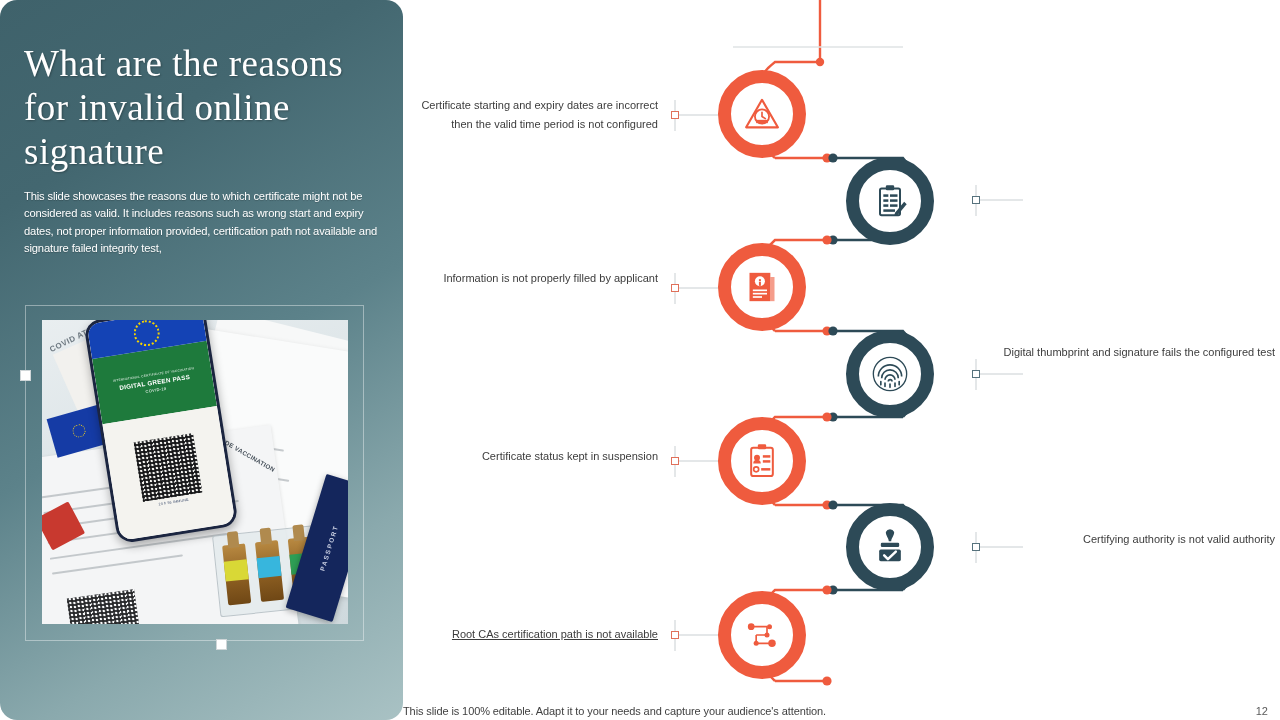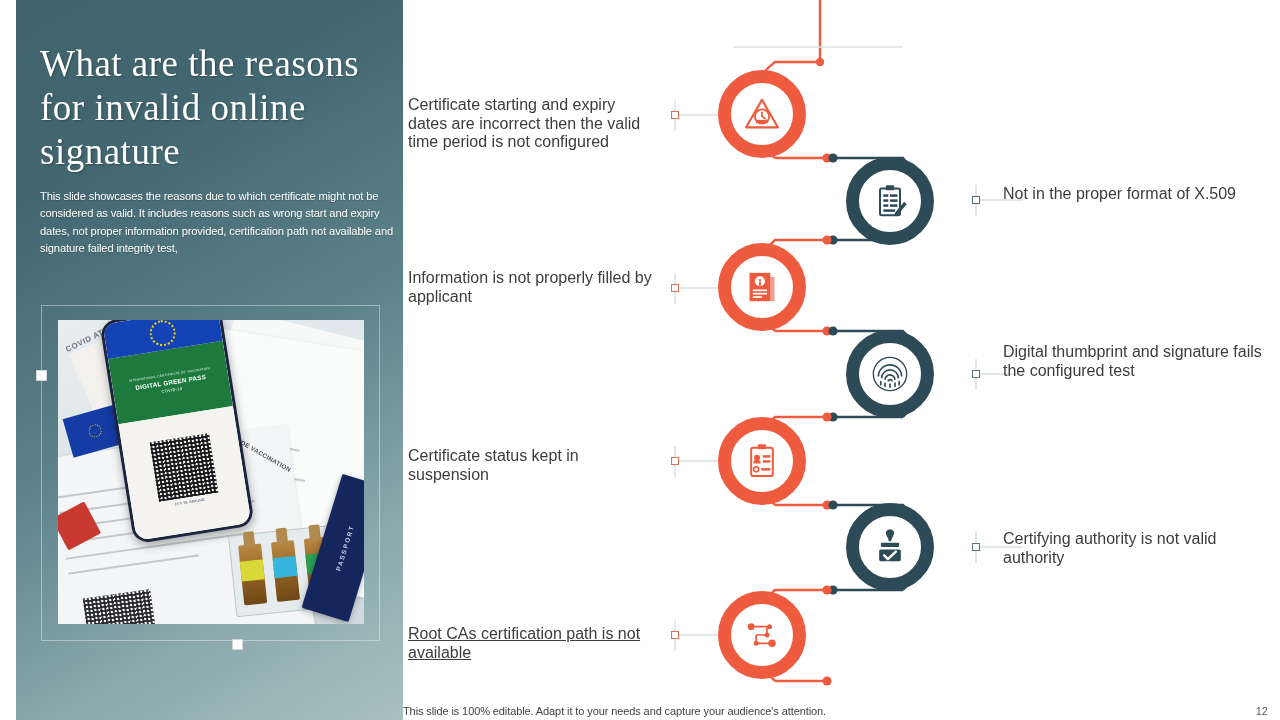--- a/index.html
+++ b/index.html
@@ -6,23 +6,24 @@
   html, body {
     width: 1280px; height: 720px;
     background: #ffffff;
     font-family: "Liberation Sans", sans-serif;
     overflow: hidden;
   }
   #slide { position: relative; width: 1280px; height: 720px; background: #fff; }
 
   
   #left-panel {
-    position: absolute; left: 16px; top: 0; width: 403px; height: 720px;
+    position: absolute; left: 0; top: 0; width: 403px; height: 720px;
     background: linear-gradient(150deg, #3f626b 0%, #436770 22%, #5c828a 52%, #8aa9ad 78%, #a9c2c4 100%);
     overflow: hidden;
+    border-radius: 17px;
   }
   #title {
     position: absolute; left: 24px; top: 42px; width: 360px;
     font-family: "Liberation Serif", serif;
     font-size: 37px; line-height: 44px; color: #ffffff;
     letter-spacing: .5px;
     text-shadow: 1px 1px 2px rgba(0,0,0,.28);
   }
   #subtitle {
     position: absolute; left: 24px; top: 188px; width: 364px;
@@ -89,22 +90,22 @@
 
   
   #right-panel { position:absolute; left:403px; top:0; width:877px; height:720px; background:#fff; }
 
   .ring { position:absolute; border-radius:50%; display:flex; align-items:center; justify-content:center; }
   .ring.orange { border:13px solid #ef5b3e; background:#fff; }
   .ring.teal   { border:13px solid #2d4a57; background:#fff; }
   .ring .glyph { width:40px; height:40px; display:block; }
 
   .node-label {
-    position:absolute; font-size:16px; line-height:18.5px; color:#3c3c3c;
-    text-align:left;
+    position:absolute; font-size:11px; line-height:18.5px; color:#3c3c3c;
+    text-align:right;
   }
 
   .sq { position:absolute; width:8px; height:8px; background:#fff; }
   .sq.or { border:1px solid #e0705a; }
   .sq.te { border:1px solid #56727d; }
 
   #footer-text {
     position:absolute; left:403px; top:705px; font-size:11px; color:#3f3f3f;
     letter-spacing:-.1px;
   }
@@ -260,21 +261,20 @@
         <rect x="16" y="16" width="6" height="3" fill="#2d4a57"></rect>
           <rect x="24" y="16" width="9" height="3" fill="#2d4a57"></rect>
         <rect x="16" y="22" width="6" height="3" fill="#2d4a57"></rect>
           <rect x="24" y="22" width="9" height="3" fill="#2d4a57"></rect>
         <rect x="16" y="28" width="6" height="3" fill="#2d4a57"></rect>
           <rect x="24" y="28" width="9" height="3" fill="#2d4a57"></rect>
         <rect x="16" y="34" width="14" height="3" fill="#2d4a57"></rect>
         <path d="M30 38 L41 25 L44 28 L33 41 L29 42 Z" fill="#2d4a57"></path>
       </svg>
     </div>
-    <div class="node-label" style="left:600px;top:185px;width:272px;">Not in the proper format of X.509</div>
     <div class="sq te" style="left:569px;top:196px;"></div>
 
     <div class="ring orange" style="left:315px;top:243px;width:88px;height:88px;">
       <svg class="glyph" viewBox="0 0 48 48">
         <rect x="9" y="7" width="25" height="34" fill="#ef5b3e"></rect>
         <rect x="34" y="12" width="5" height="29" fill="#ef5b3e" opacity=".6"></rect>
         <circle cx="21.5" cy="17" r="6" fill="#fff"></circle>
         <rect x="20.3" y="14.6" width="2.4" height="2.2" fill="#ef5b3e"></rect>
         <rect x="20.3" y="17.6" width="2.4" height="5" fill="#ef5b3e"></rect>
         <rect x="13" y="27" width="17" height="2" fill="#fff"></rect>

